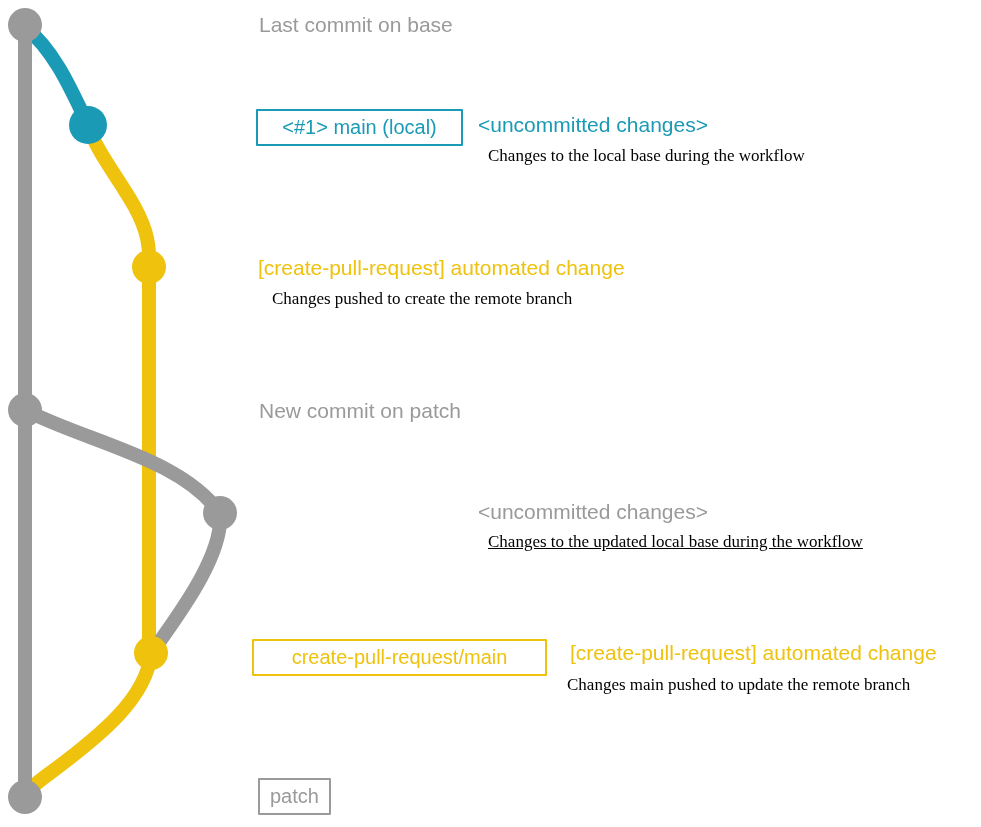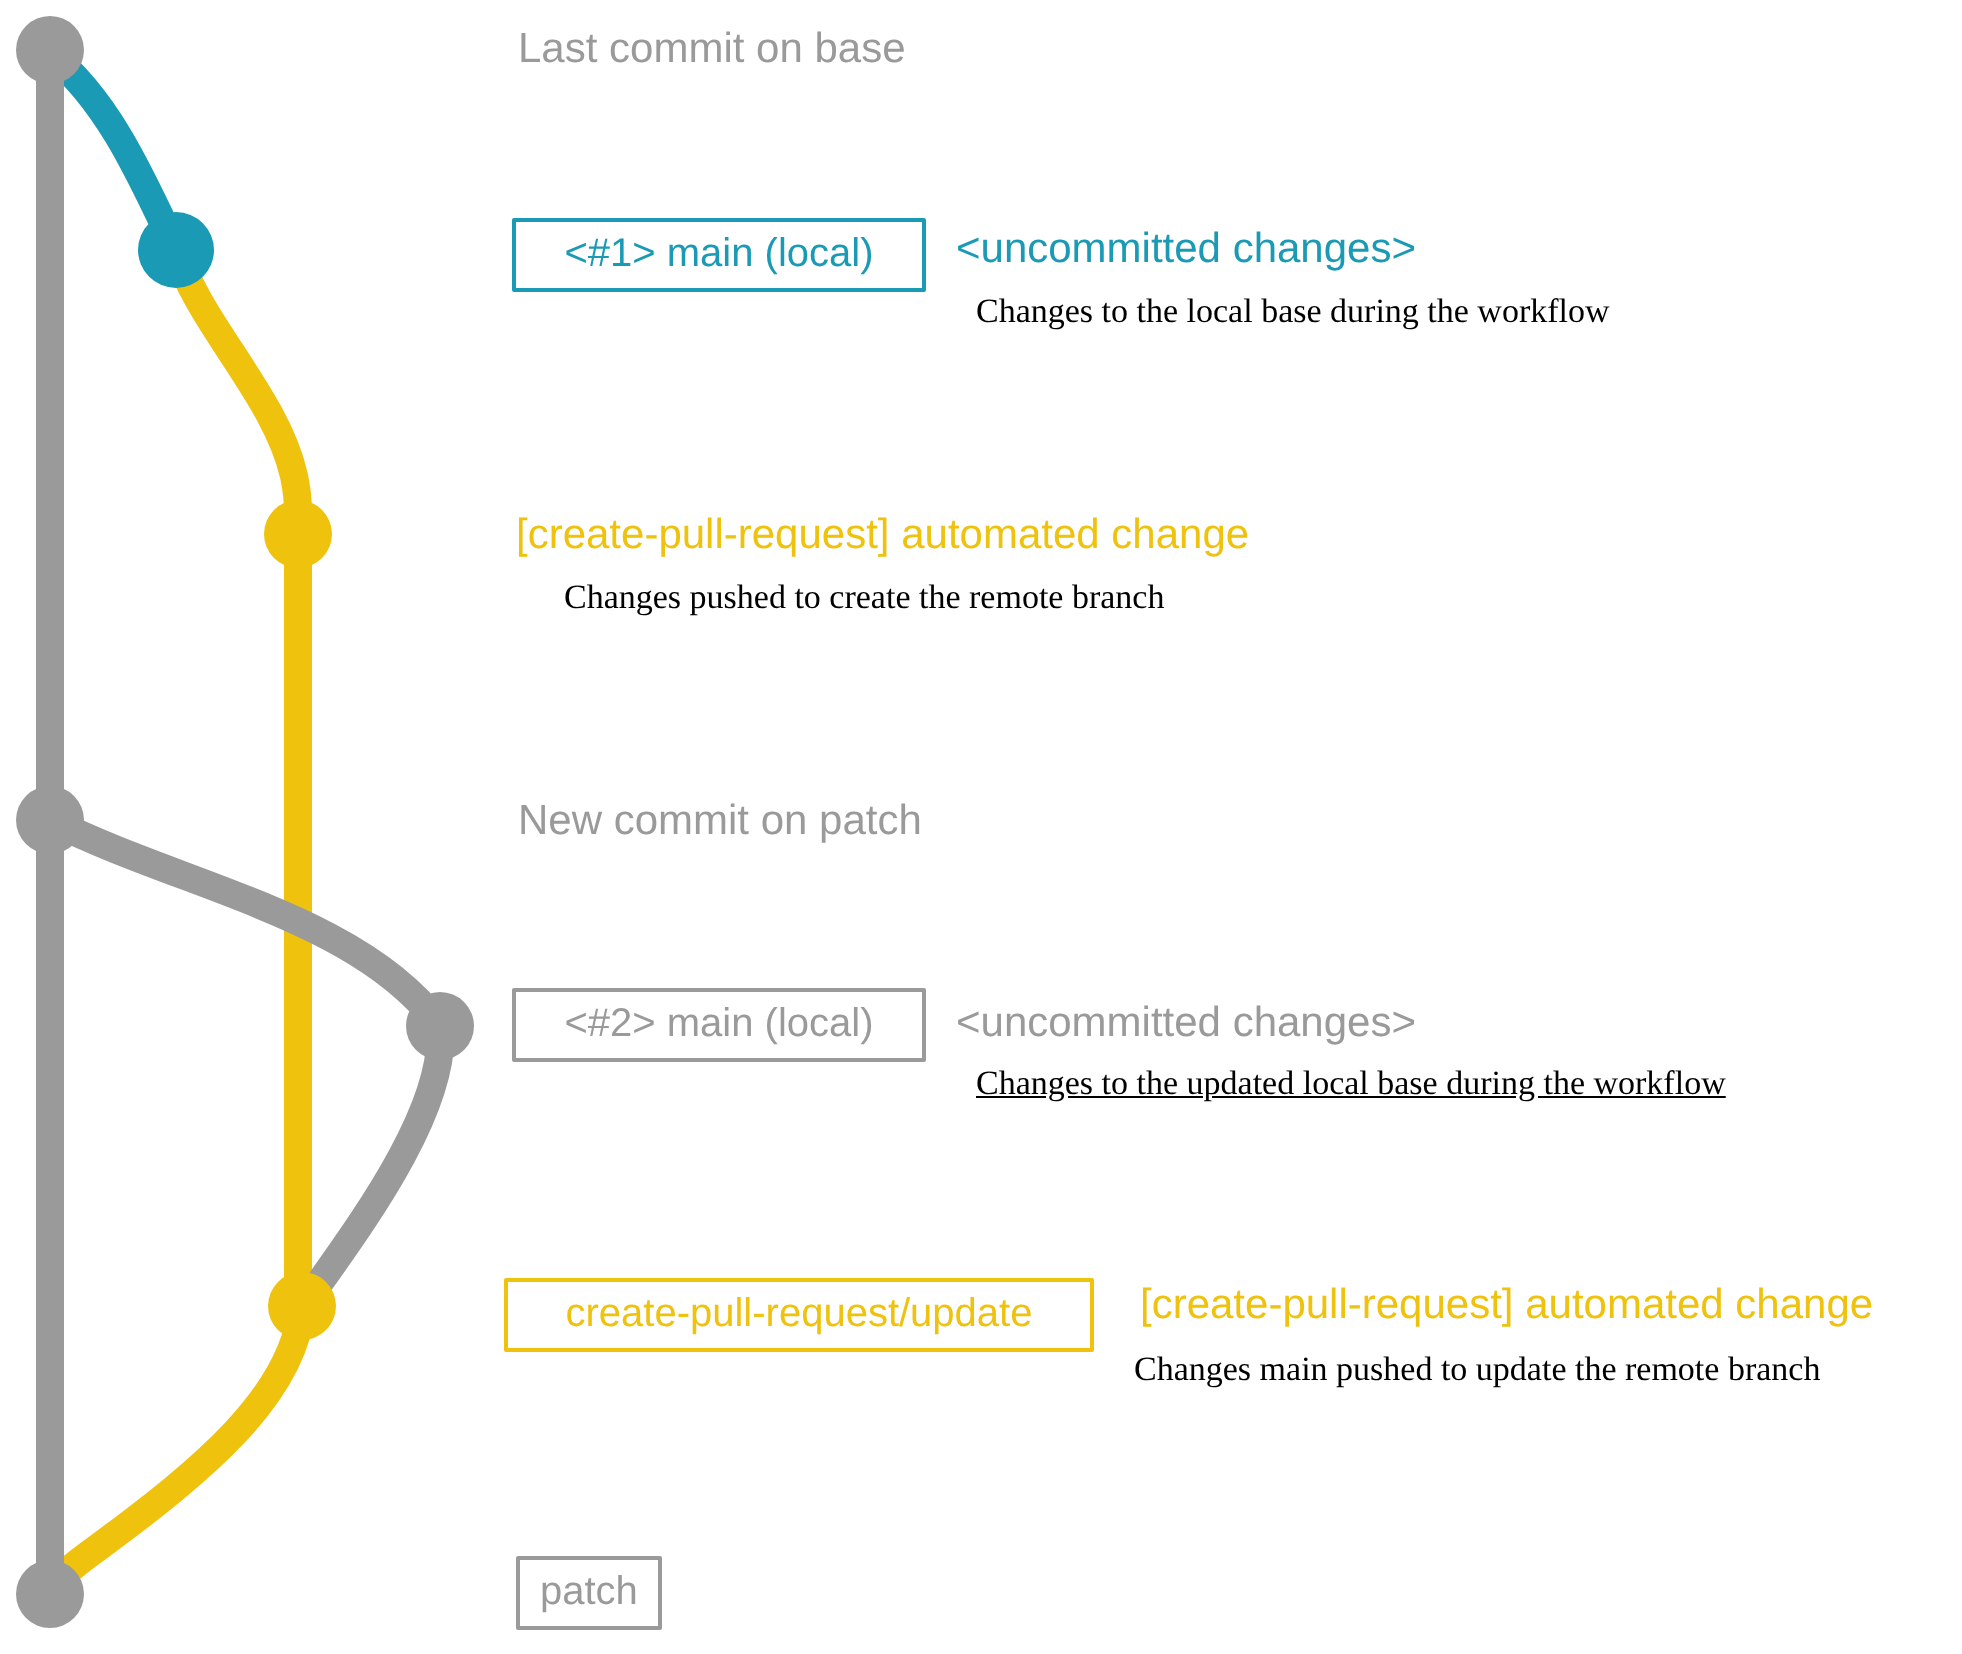--- a/index.html
+++ b/index.html
@@ -91,27 +91,26 @@
     <circle class="fill-gray" cx="25" cy="797" r="17"></circle>
   </svg>
 
   <div class="heading gray" style="left:259px;top:13px;">Last commit on base</div>
 
   <div class="badge teal" style="left:256px;top:109px;min-width:207px;">&lt;#1&gt; main (local)</div>
   <div class="heading teal" style="left:478px;top:113px;">&lt;uncommitted changes&gt;</div>
   <div class="caption" style="left:488px;top:144px;">Changes to the local base during the workflow</div>
 
   <div class="heading yellow" style="left:258px;top:256px;">[create-pull-request] automated change</div>
-  <div class="caption" style="left:282px;top:287px;">Changes pushed to create the remote branch</div>
+  <div class="caption" style="left:272px;top:287px;">Changes pushed to create the remote branch</div>
 
   <div class="heading gray" style="left:259px;top:399px;">New commit on patch</div>
 
-  <div class="badge" style="left:256px;top:494px;min-width:207px;">&lt;#2&gt; main (local)</div>
   <div class="heading gray" style="left:478px;top:500px;">&lt;uncommitted changes&gt;</div>
   <div class="caption" style="left:488px;top:530px;text-decoration:underline;">Changes to the updated local base during the workflow</div>
 
-  <div class="badge yellow" style="left:252px;top:639px;min-width:295px;">create-pull-request/update</div>
+  <div class="badge yellow" style="left:252px;top:639px;min-width:295px;">create-pull-request/main</div>
   <div class="heading yellow" style="left:570px;top:641px;">[create-pull-request] automated change</div>
   <div class="caption" style="left:567px;top:673px;">Changes main pushed to update the remote branch</div>
 
   <div class="badge" style="left:258px;top:778px;min-width:70px;">patch</div>
 
 </div>
 
 </body></html>

